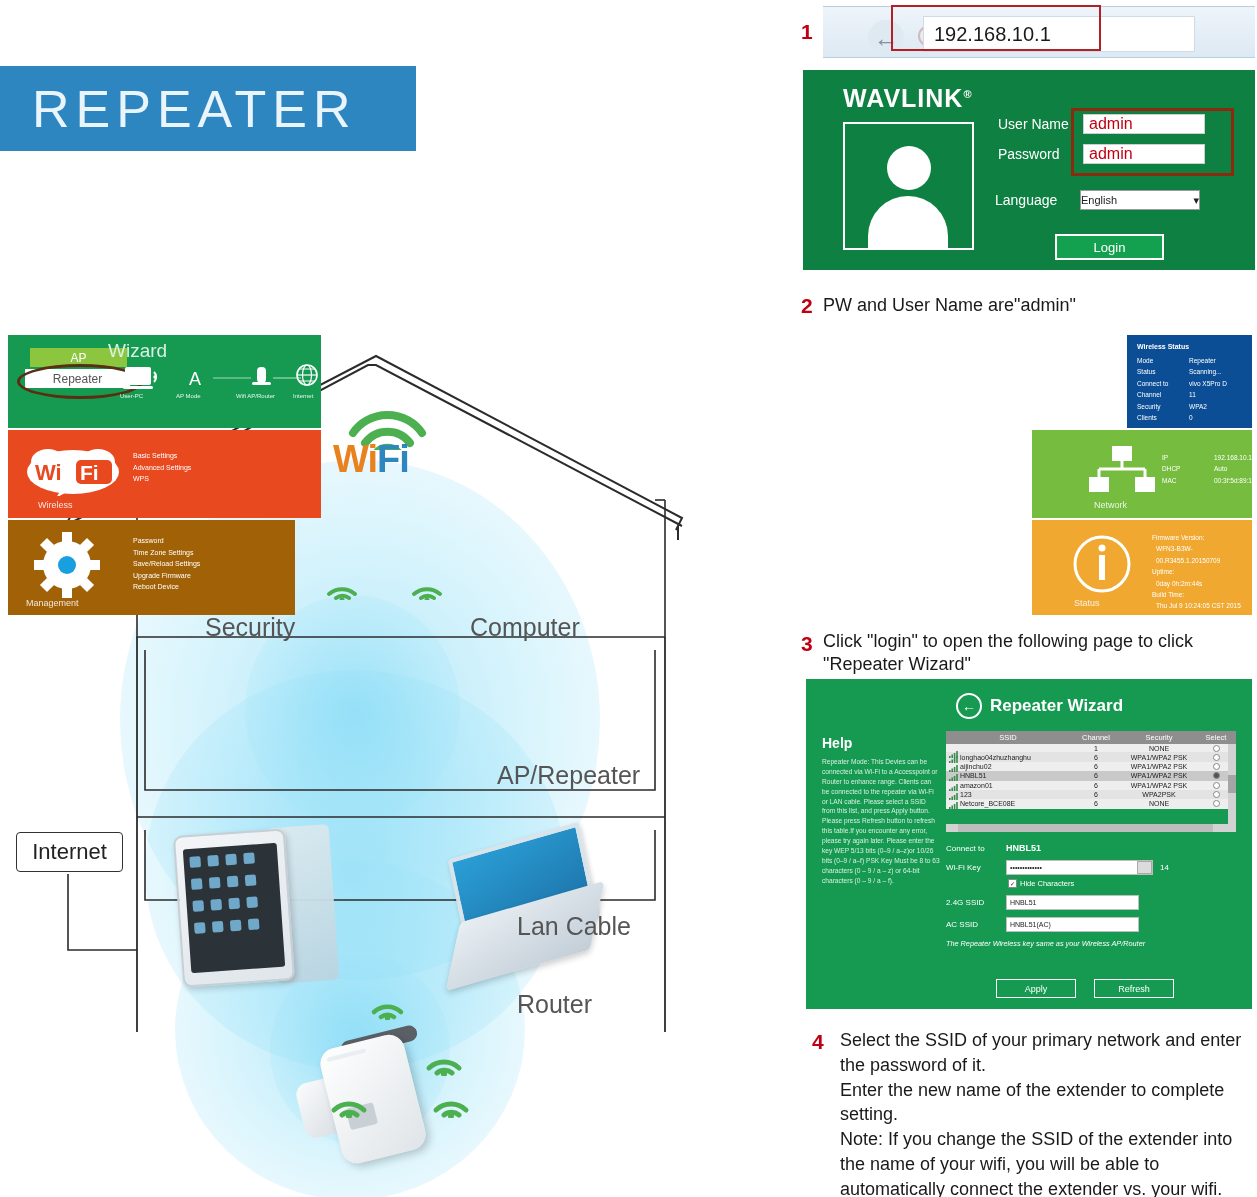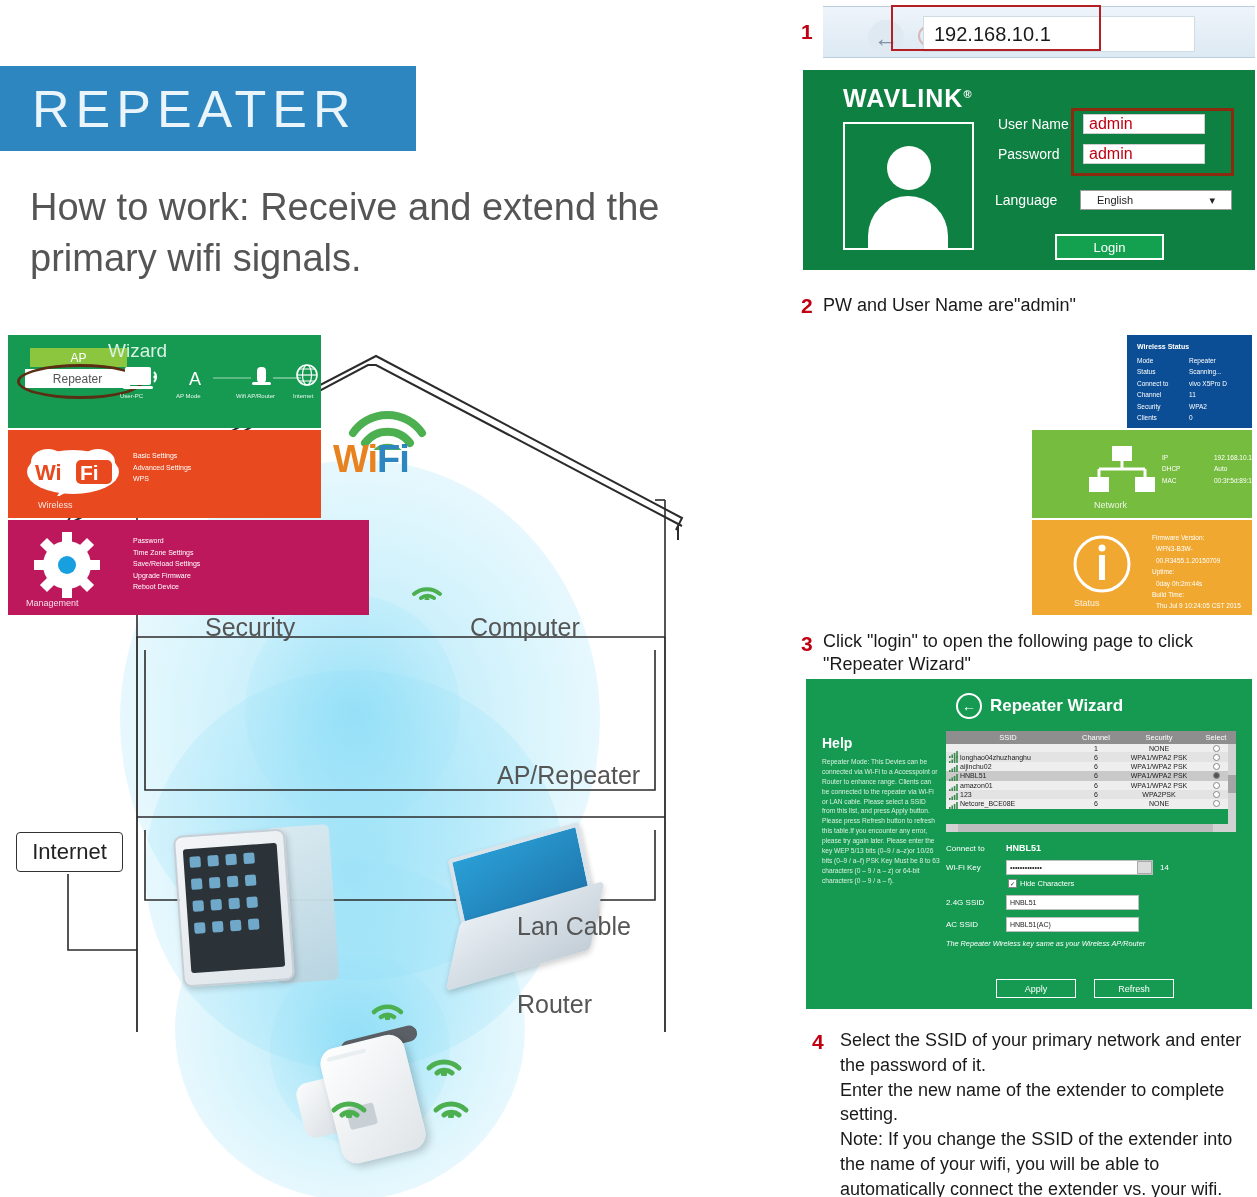--- a/index.html
+++ b/index.html
@@ -96,29 +96,29 @@
   .wavlink sup{font-size:11px;vertical-align:super;}
   .avatarbox{position:absolute;left:40px;top:52px;width:127px;height:124px;border:2px solid #fff;}
   .avatar-head{position:absolute;left:42px;top:22px;width:44px;height:44px;border-radius:50%;background:#fff;}
   .avatar-body{position:absolute;left:23px;top:72px;width:80px;height:52px;
      border-radius:44px 44px 0 0;background:#fff;}
   .lrow{position:absolute;display:flex;align-items:center;}
   .llabel{color:#fff;font-size:14px;width:85px;}
   .linput{width:115px;height:18px;background:#fff;border:1px solid #cfcfcf;
      display:flex;align-items:center;padding-left:5px;font-size:16px;color:#c00012;}
   .lselect{width:118px;height:18px;background:#fff;border:1px solid #9a9a9a;font-size:11px;
-     display:flex;align-items:center;justify-content:space-between;padding:0 16px;color:#222;}
+     display:flex;align-items:center;justify-content:space-between;padding:0 0;color:#222;}
   .loginbtn{position:absolute;left:252px;top:164px;width:105px;height:22px;background:#13a04f;
      border:2px solid #fff;color:#fff;font-size:13px;display:flex;align-items:center;justify-content:center;}
   .tile{position:absolute;}
   .tile-wizard{left:8px;top:335px;width:313px;height:93px;background:#169a52;}
   .tile-wstatus{left:1127px;top:335px;width:125px;height:93px;background:#0b4e96;}
   .tile-wireless{left:8px;top:430px;width:313px;height:88px;background:#e8491f;}
   .tile-network{left:1032px;top:430px;width:220px;height:88px;background:#76bc3f;}
-  .tile-mgmt{left:8px;top:520px;width:361px;height:95px;background:#be185d;}
+  .tile-mgmt{left:8px;top:520px;width:287px;height:95px;background:#a16207;}
   .tile-status{left:1032px;top:520px;width:220px;height:95px;background:#f0a830;}
 
   .apbtn{position:absolute;left:22px;top:13px;width:97px;height:19px;background:#8cc63e;
      color:#fff;font-size:12px;display:flex;align-items:center;justify-content:center;}
   .repbtn{position:absolute;left:17px;top:34px;width:105px;height:19px;background:#fff;
      color:#555;font-size:12px;display:flex;align-items:center;justify-content:center;}
   .ellipse{position:absolute;left:9px;top:29px;width:120px;height:29px;
      border:3px solid #5a2e12;border-radius:50%;}
   .wizword{position:absolute;left:100px;top:5px;color:#d9f2e3;font-size:19px;}
   .tile-sub{position:absolute;color:#e9f6ee;font-size:6px;}
@@ -174,21 +174,20 @@
 </style>
 </head>
 <body>
 
 <div id="left">
 
   <div class="repeater-banner">
     <span>REPEATER</span>
   </div>
 
-  <div class="howto">How to work: Receive and extend the primary wifi signals.</div>
 
   <div id="house">
 
     <div class="blob" style="left:120px;top:120px;width:480px;height:520px;"></div>
     <div class="blob" style="left:145px;top:330px;width:420px;height:400px;"></div>
     <div class="blob" style="left:175px;top:520px;width:350px;height:340px;"></div>
     <div class="blob" style="left:245px;top:255px;width:215px;height:230px;opacity:.8"></div>
     <div class="blob" style="left:270px;top:615px;width:180px;height:190px;opacity:.85"></div>
 
     <svg width="795" height="730" style="position:absolute;left:0;top:0;">

